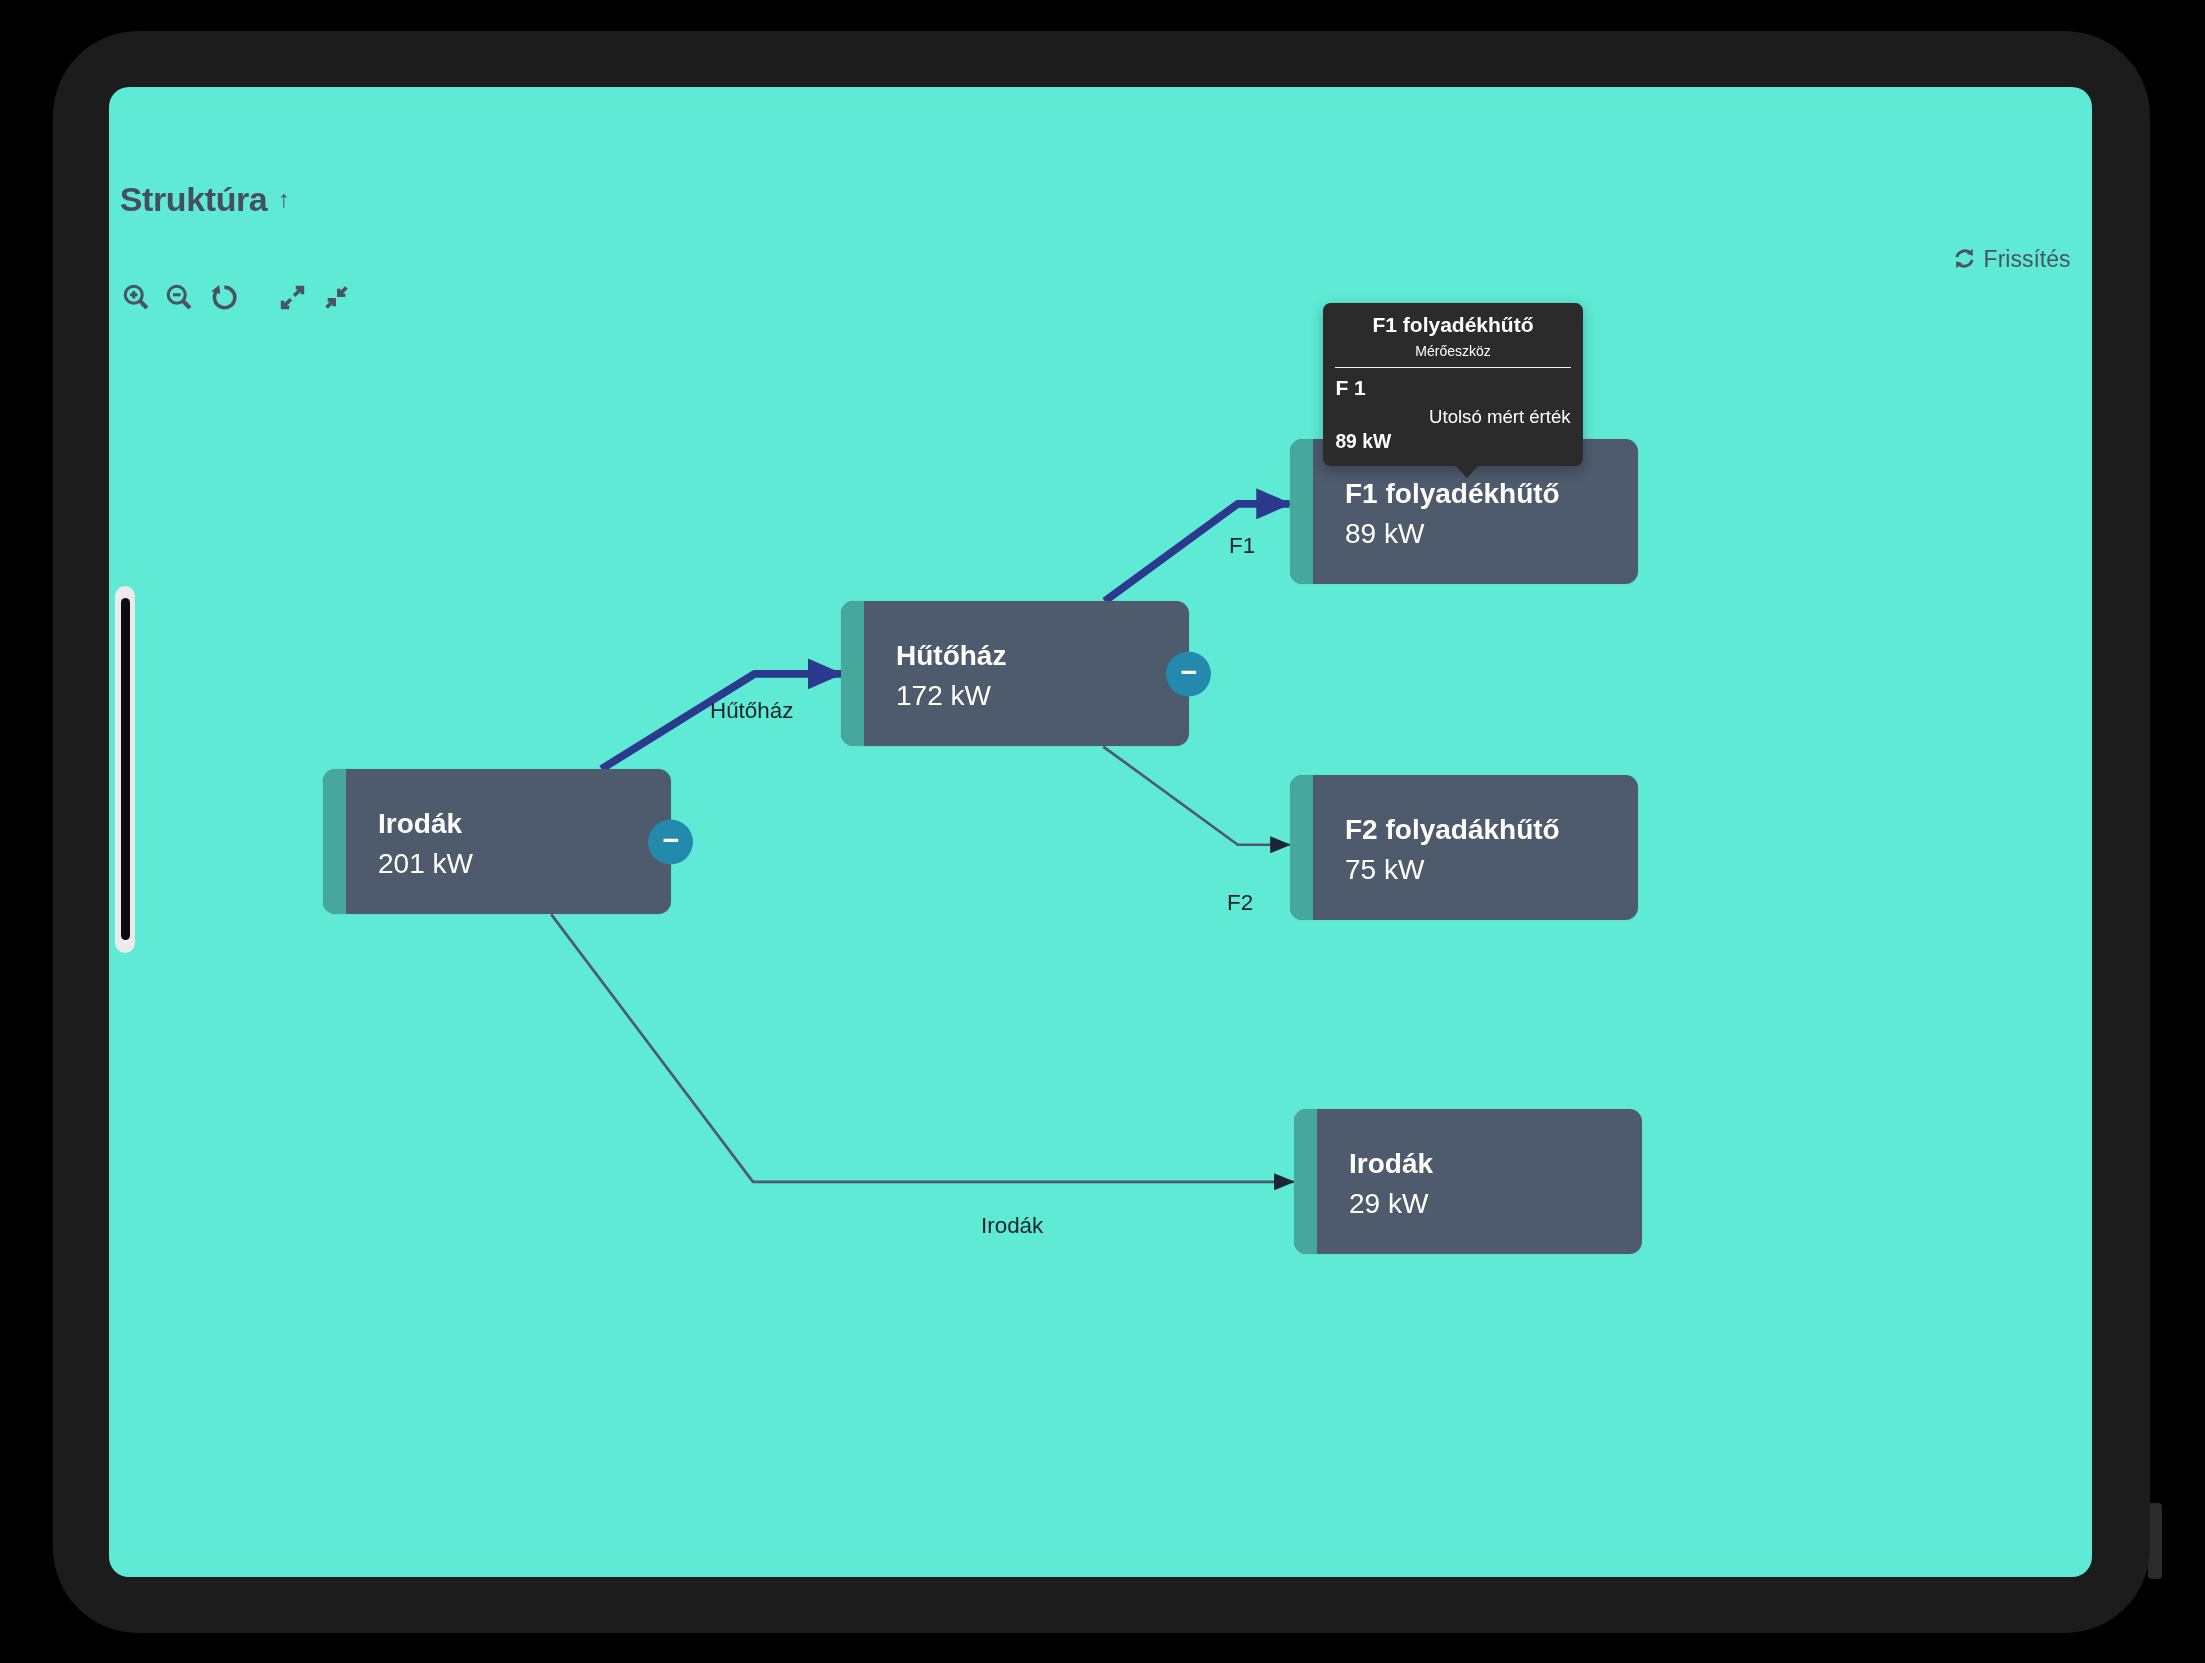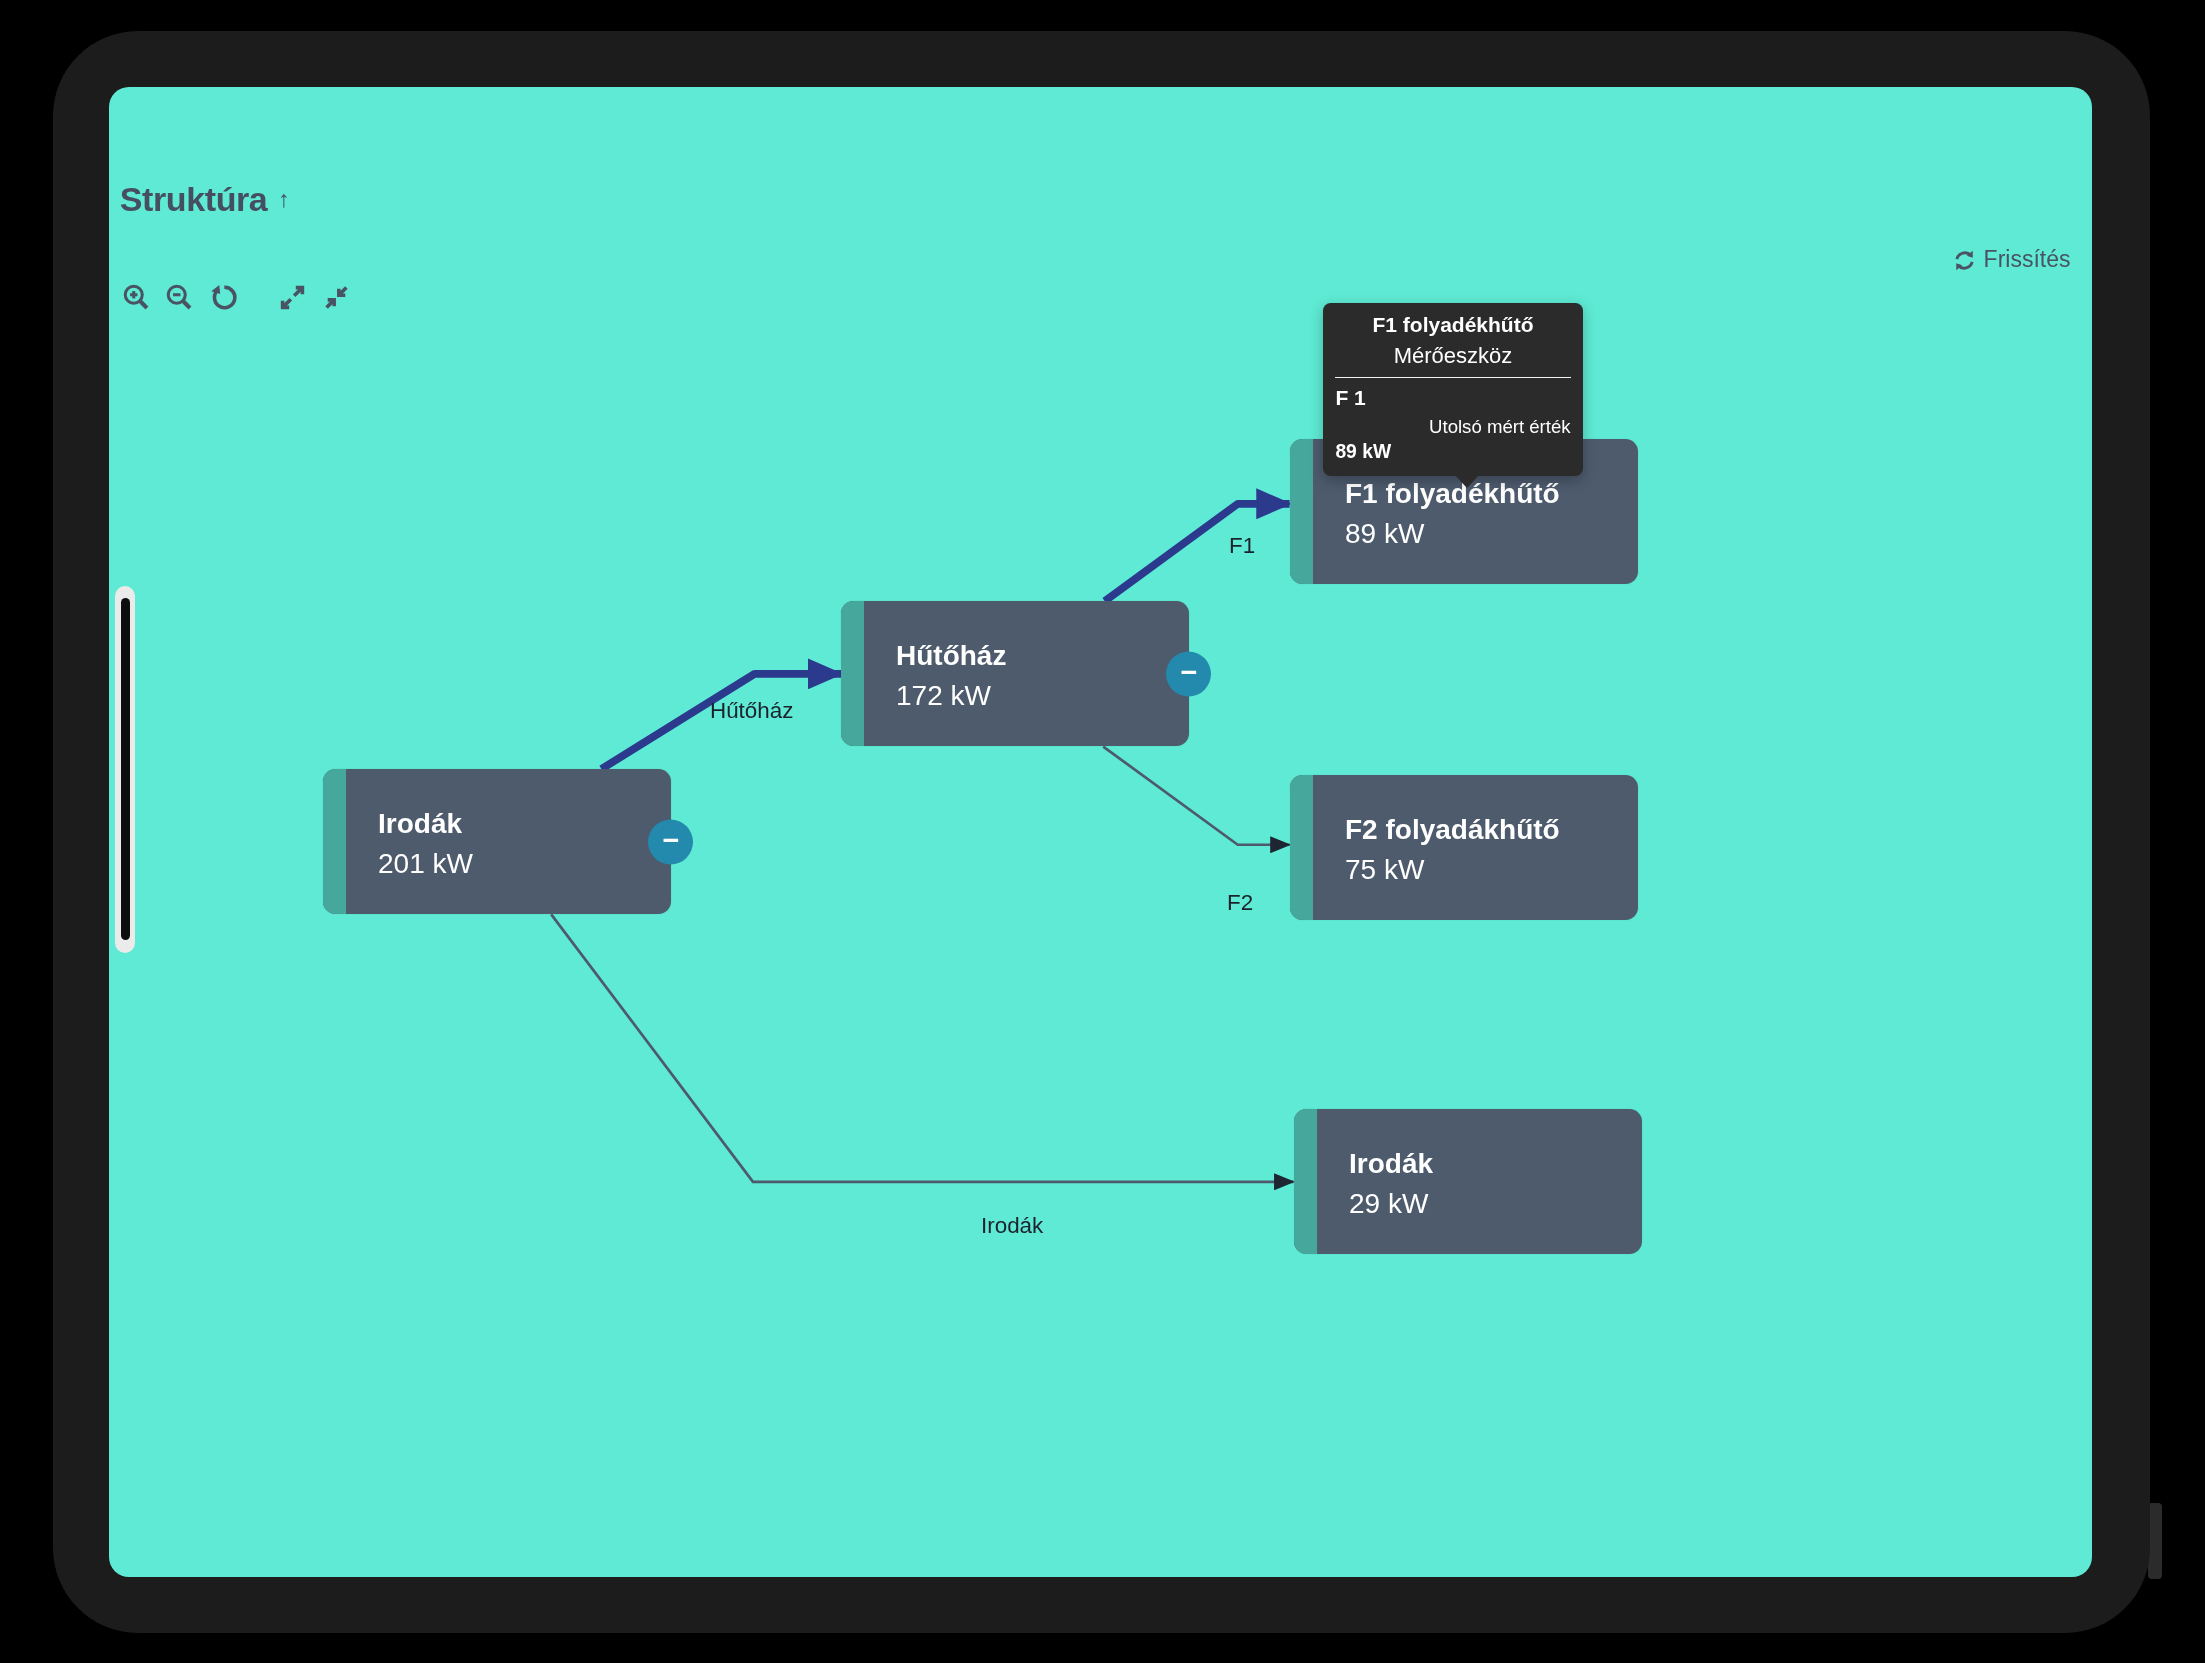--- a/index.html
+++ b/index.html
@@ -15,21 +15,21 @@
   .title-row h1{margin:0;font-size:34px;font-weight:700;color:#454f61;letter-spacing:-0.4px;}
   .title-arrow{font-size:23px;font-weight:700;color:#454f61;cursor:pointer;line-height:1;}
   
   .toolbar{position:absolute;left:9.3px;top:192px;display:flex;align-items:center;gap:7.7px;z-index:4;}
   .tbtn{width:36px;height:36px;background:transparent;border:none;padding:1.5px;cursor:pointer;}
   .tbtn svg{width:100%;height:100%;display:block;}
   .tbtn.grp{margin-left:25px;}
   .ic{stroke:#495363;stroke-width:2.2;fill:none;}
   .icf{fill:#495363;stroke:none;}
   
-  .refresh{position:absolute;right:15.5px;top:158px;display:flex;align-items:flex-end;gap:7px;
+  .refresh{position:absolute;right:15.5px;top:158px;display:flex;align-items:flex-start;gap:7px;
            background:transparent;border:none;cursor:pointer;z-index:4;
            font-family:"Liberation Sans",sans-serif;font-size:23px;color:#495363;}
   .refresh svg{width:25px;height:25px;}
   
   .sb-track{position:absolute;left:6.2px;top:499px;width:20px;height:367px;background:#ebebeb;
             border-radius:10px;z-index:4;}
   .sb-thumb{position:absolute;left:5.4px;top:12.4px;width:9.3px;height:342px;background:#0d0d0d;
             border-radius:4.6px;}
   
   .edges{position:absolute;left:0;top:0;width:1983px;height:1490px;z-index:1;}
@@ -45,21 +45,21 @@
   .nvalue{font-size:28px;font-weight:400;line-height:1.42;}
   .minus{position:absolute;right:-22.4px;top:50%;transform:translateY(-50%);
          width:45px;height:45px;border-radius:50%;border:none;background:#2389ad;color:#fff;
          font-size:29px;font-weight:700;line-height:1;display:flex;align-items:center;
          justify-content:center;cursor:pointer;padding:0 0 3.1px 0;}
   
   .tooltip{position:absolute;left:1214px;top:216px;width:260px;background:#2b2b2b;color:#fff;
            border-radius:7.7px;padding:9.3px 12.4px 10.8px 12.4px;z-index:5;box-sizing:border-box;
            box-shadow:0 4.6px 14px rgba(0,0,0,0.25);}
   .tt-title{font-size:21px;font-weight:700;text-align:center;line-height:1.25;}
-  .tt-sub{font-size:22px;text-align:center;line-height:1.2;margin-top:4.6px;}
+  .tt-sub{font-size:14px;text-align:center;line-height:1.2;margin-top:4.6px;}
   .tt-div{border:none;border-top:1.5px solid #f2f2f2;margin:7px 0 6.2px 0;}
   .tt-code{font-size:21px;font-weight:700;line-height:1.35;}
   .tt-cap{font-size:18.6px;font-weight:400;line-height:1.35;margin-top:1.5px;text-align:right;}
   .tt-val{font-size:19.3px;font-weight:700;line-height:1.35;}
   .tt-caret{position:absolute;left:131px;bottom:-12.4px;width:0;height:0;
             border-left:13px solid transparent;border-right:13px solid transparent;
             border-top:14px solid #2b2b2b;}
 </style>
 </head>
 <body>

